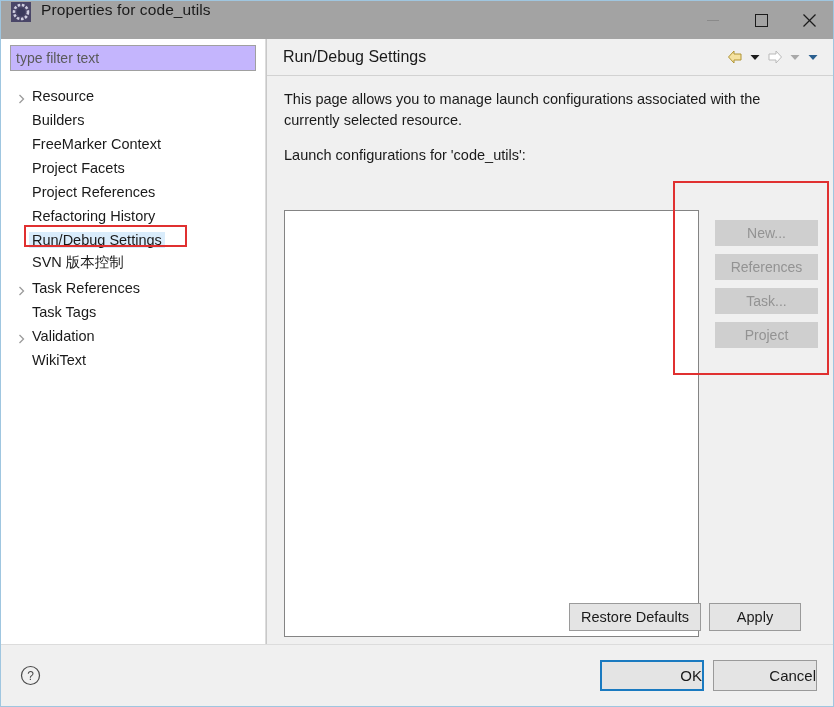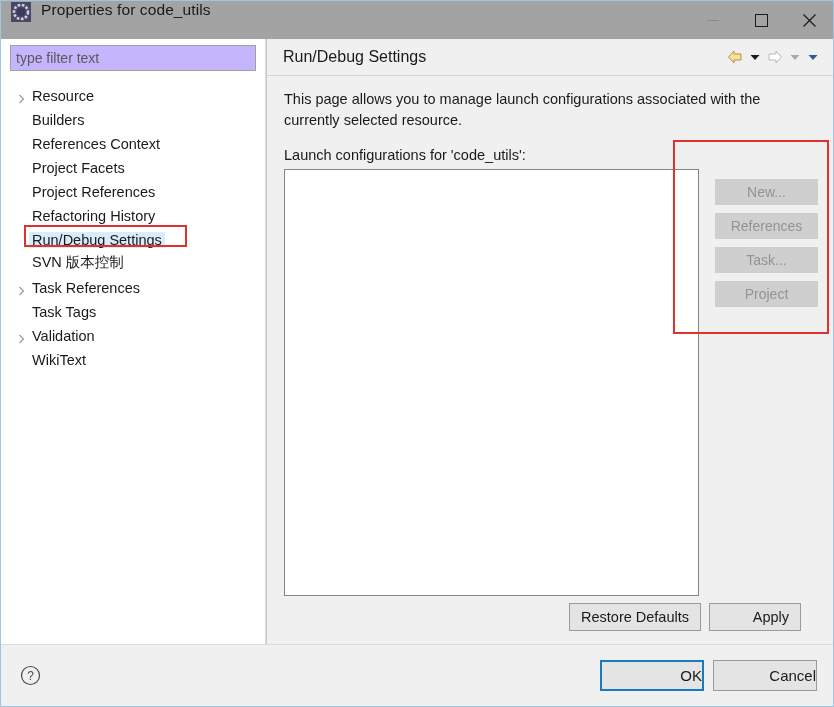--- a/index.html
+++ b/index.html
@@ -221,20 +221,21 @@
   .list-label {
     font-size: 14.5px;
     color: #1a1a1a;
     margin-bottom: 6px;
   }
   .config-row {
     flex: 1 1 auto;
     display: flex;
     min-height: 0;
     gap: 16px;
+    margin-top: 41px;
   }
   .config-list {
     width: 415px;
     flex: 0 0 415px;
     background: #ffffff;
     border: 1px solid #848484;
     box-sizing: border-box;
     height: 427px;
   }
   .btn-col {
@@ -281,21 +282,21 @@
     min-width: 92px;
     height: 28px;
     padding: 0 11px;
     font-family: "Liberation Sans", sans-serif;
     font-size: 14.5px;
     color: #1a1a1a;
     background: #e4e4e4;
     border: 1px solid #9a9a9a;
     box-sizing: border-box;
     line-height: 26px;
-    text-align: right;
+    text-align: center;
     cursor: default;
   }
 
   
   .dlg-bottom {
     flex: 0 0 61px;
     height: 61px;
     background: #f0f0f0;
     border-top: 1px solid #dcdcdc;
     display: flex;
@@ -388,21 +389,21 @@
           </span>
           <span class="tree-label">Builders</span>
         </div>
 
         <div class="tree-item">
           <span class="tree-arrow empty">
             <svg width="7" height="10" viewBox="0 0 7 10">
                 <path d="M1.5 1 L5.5 5 L1.5 9" fill="none" stroke="#9b9b9b" stroke-width="1.3"></path>
               </svg>
           </span>
-          <span class="tree-label">References Context</span>
+          <span class="tree-label">FreeMarker Context</span>
         </div>
 
         <div class="tree-item">
           <span class="tree-arrow empty">
             <svg width="7" height="10" viewBox="0 0 7 10">
                 <path d="M1.5 1 L5.5 5 L1.5 9" fill="none" stroke="#9b9b9b" stroke-width="1.3"></path>
               </svg>
           </span>
           <span class="tree-label">Project Facets</span>
         </div>

